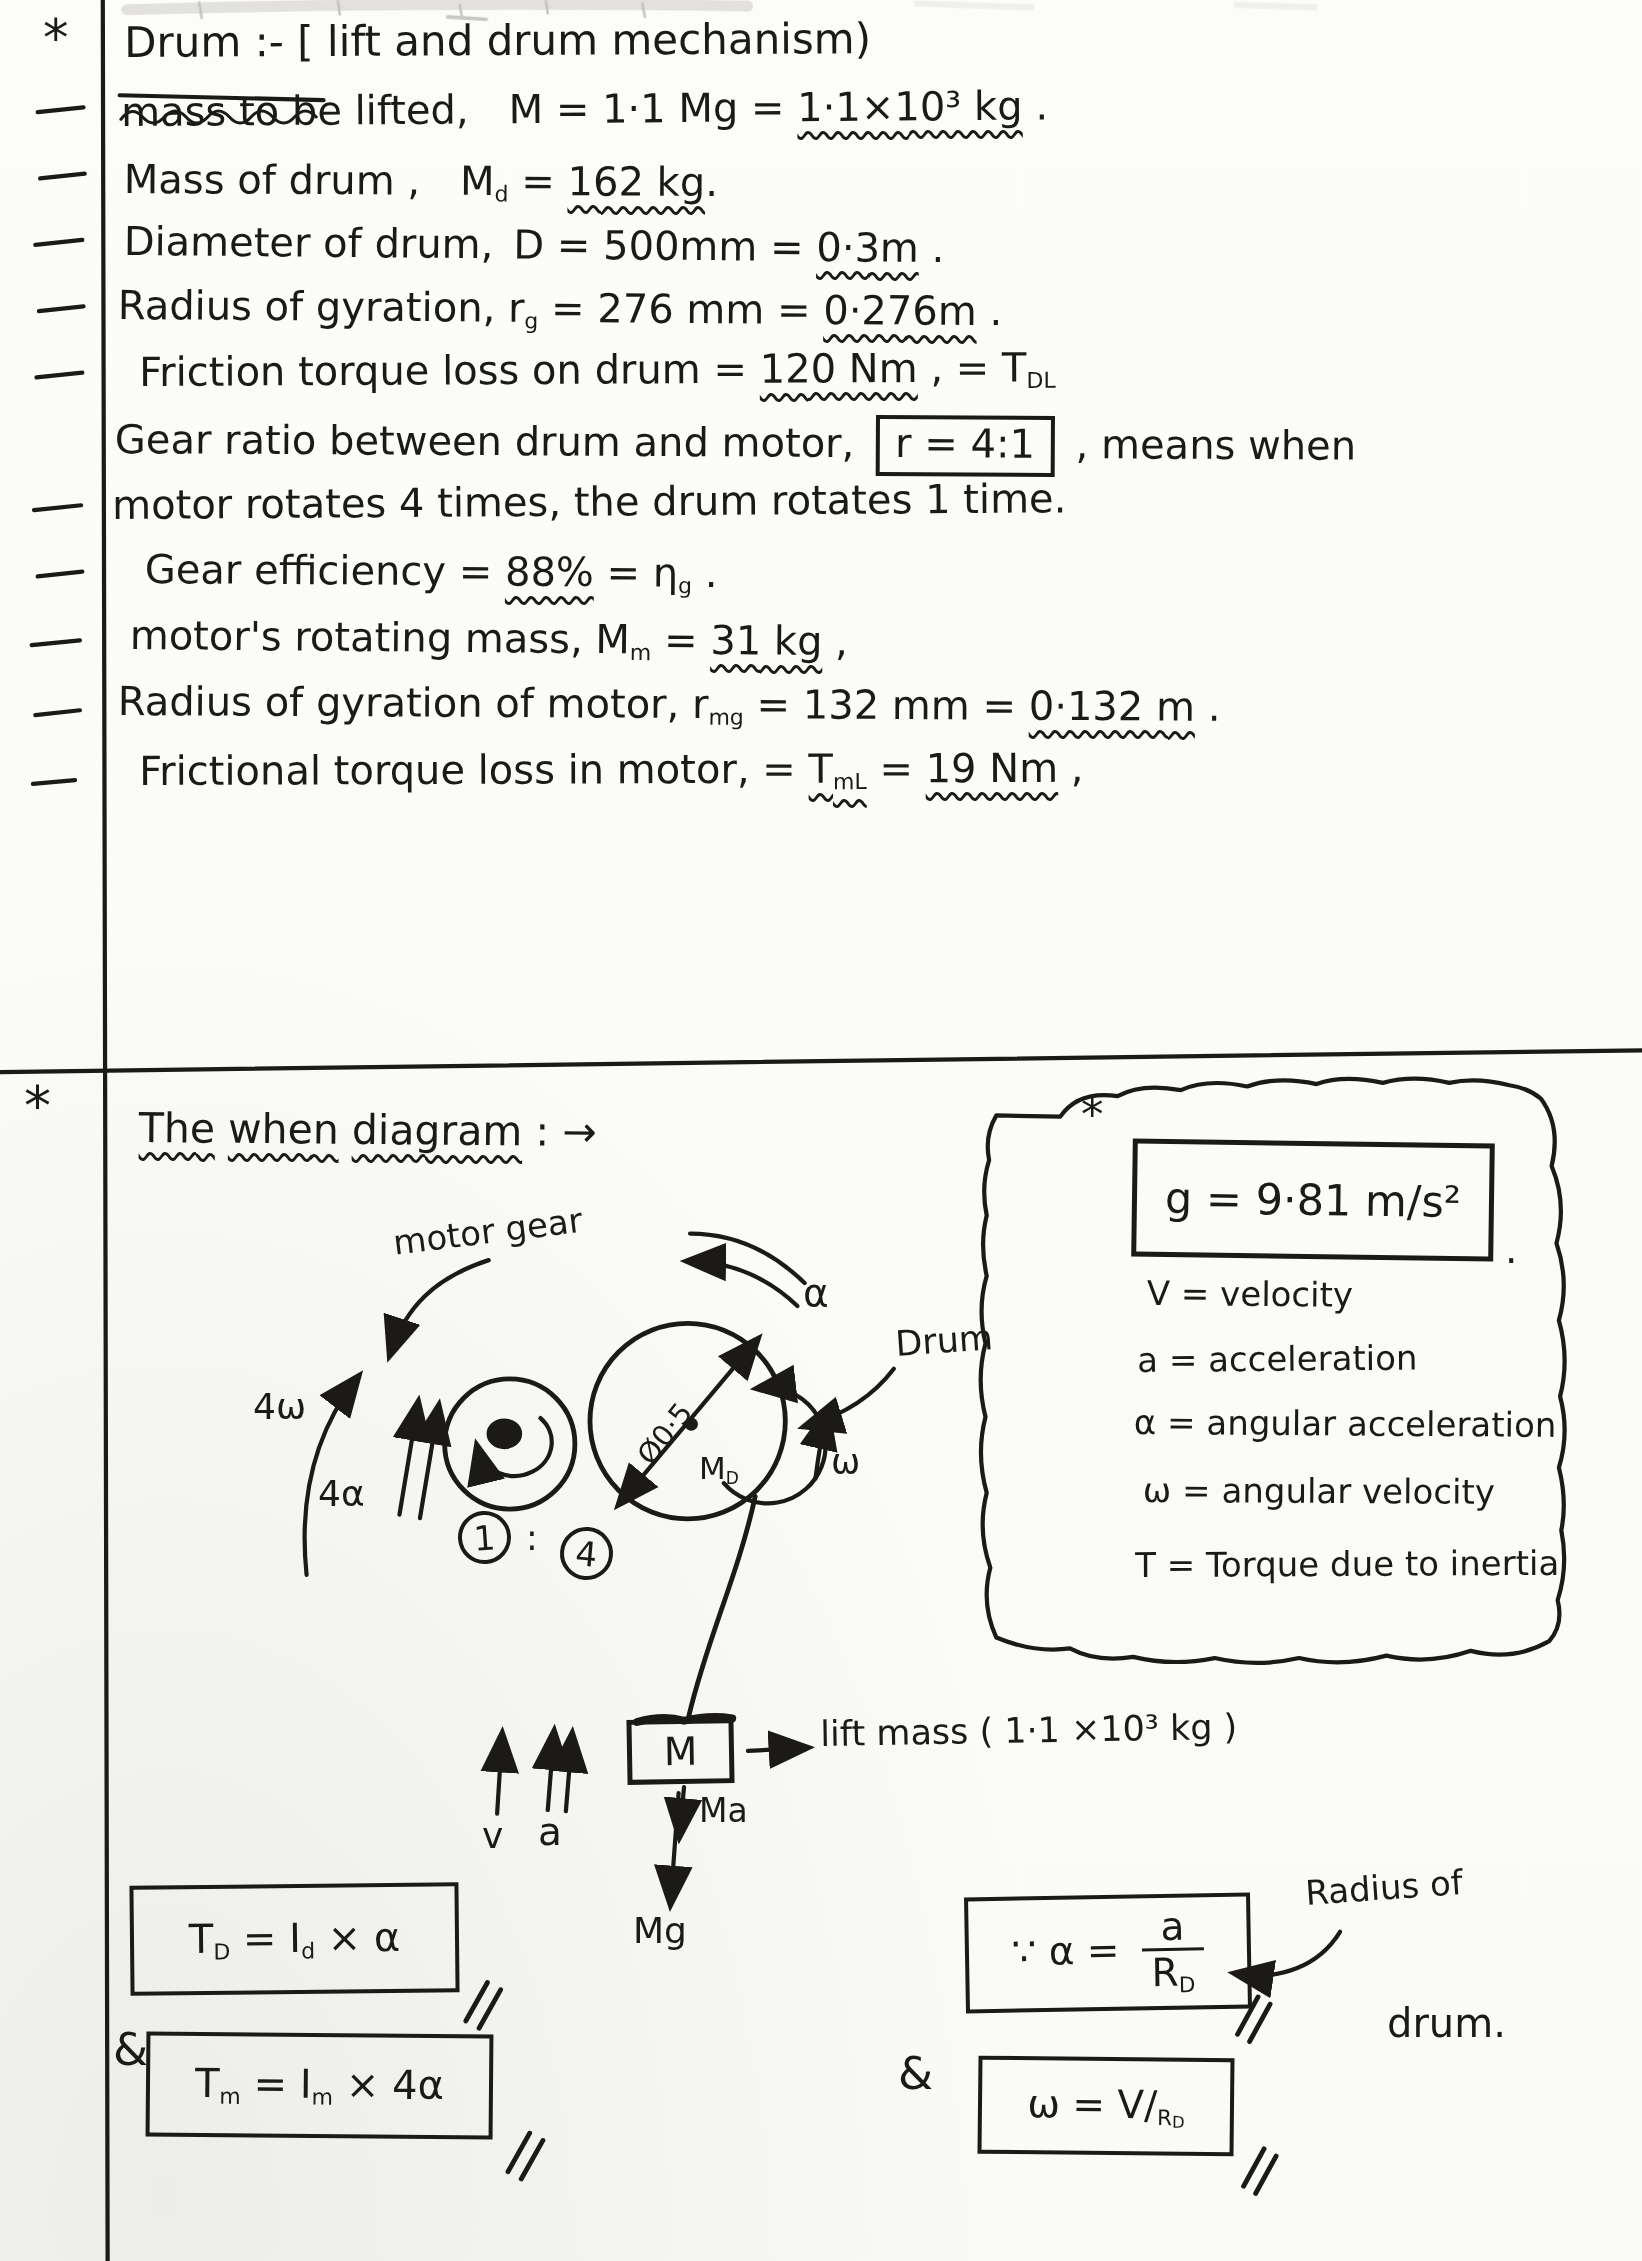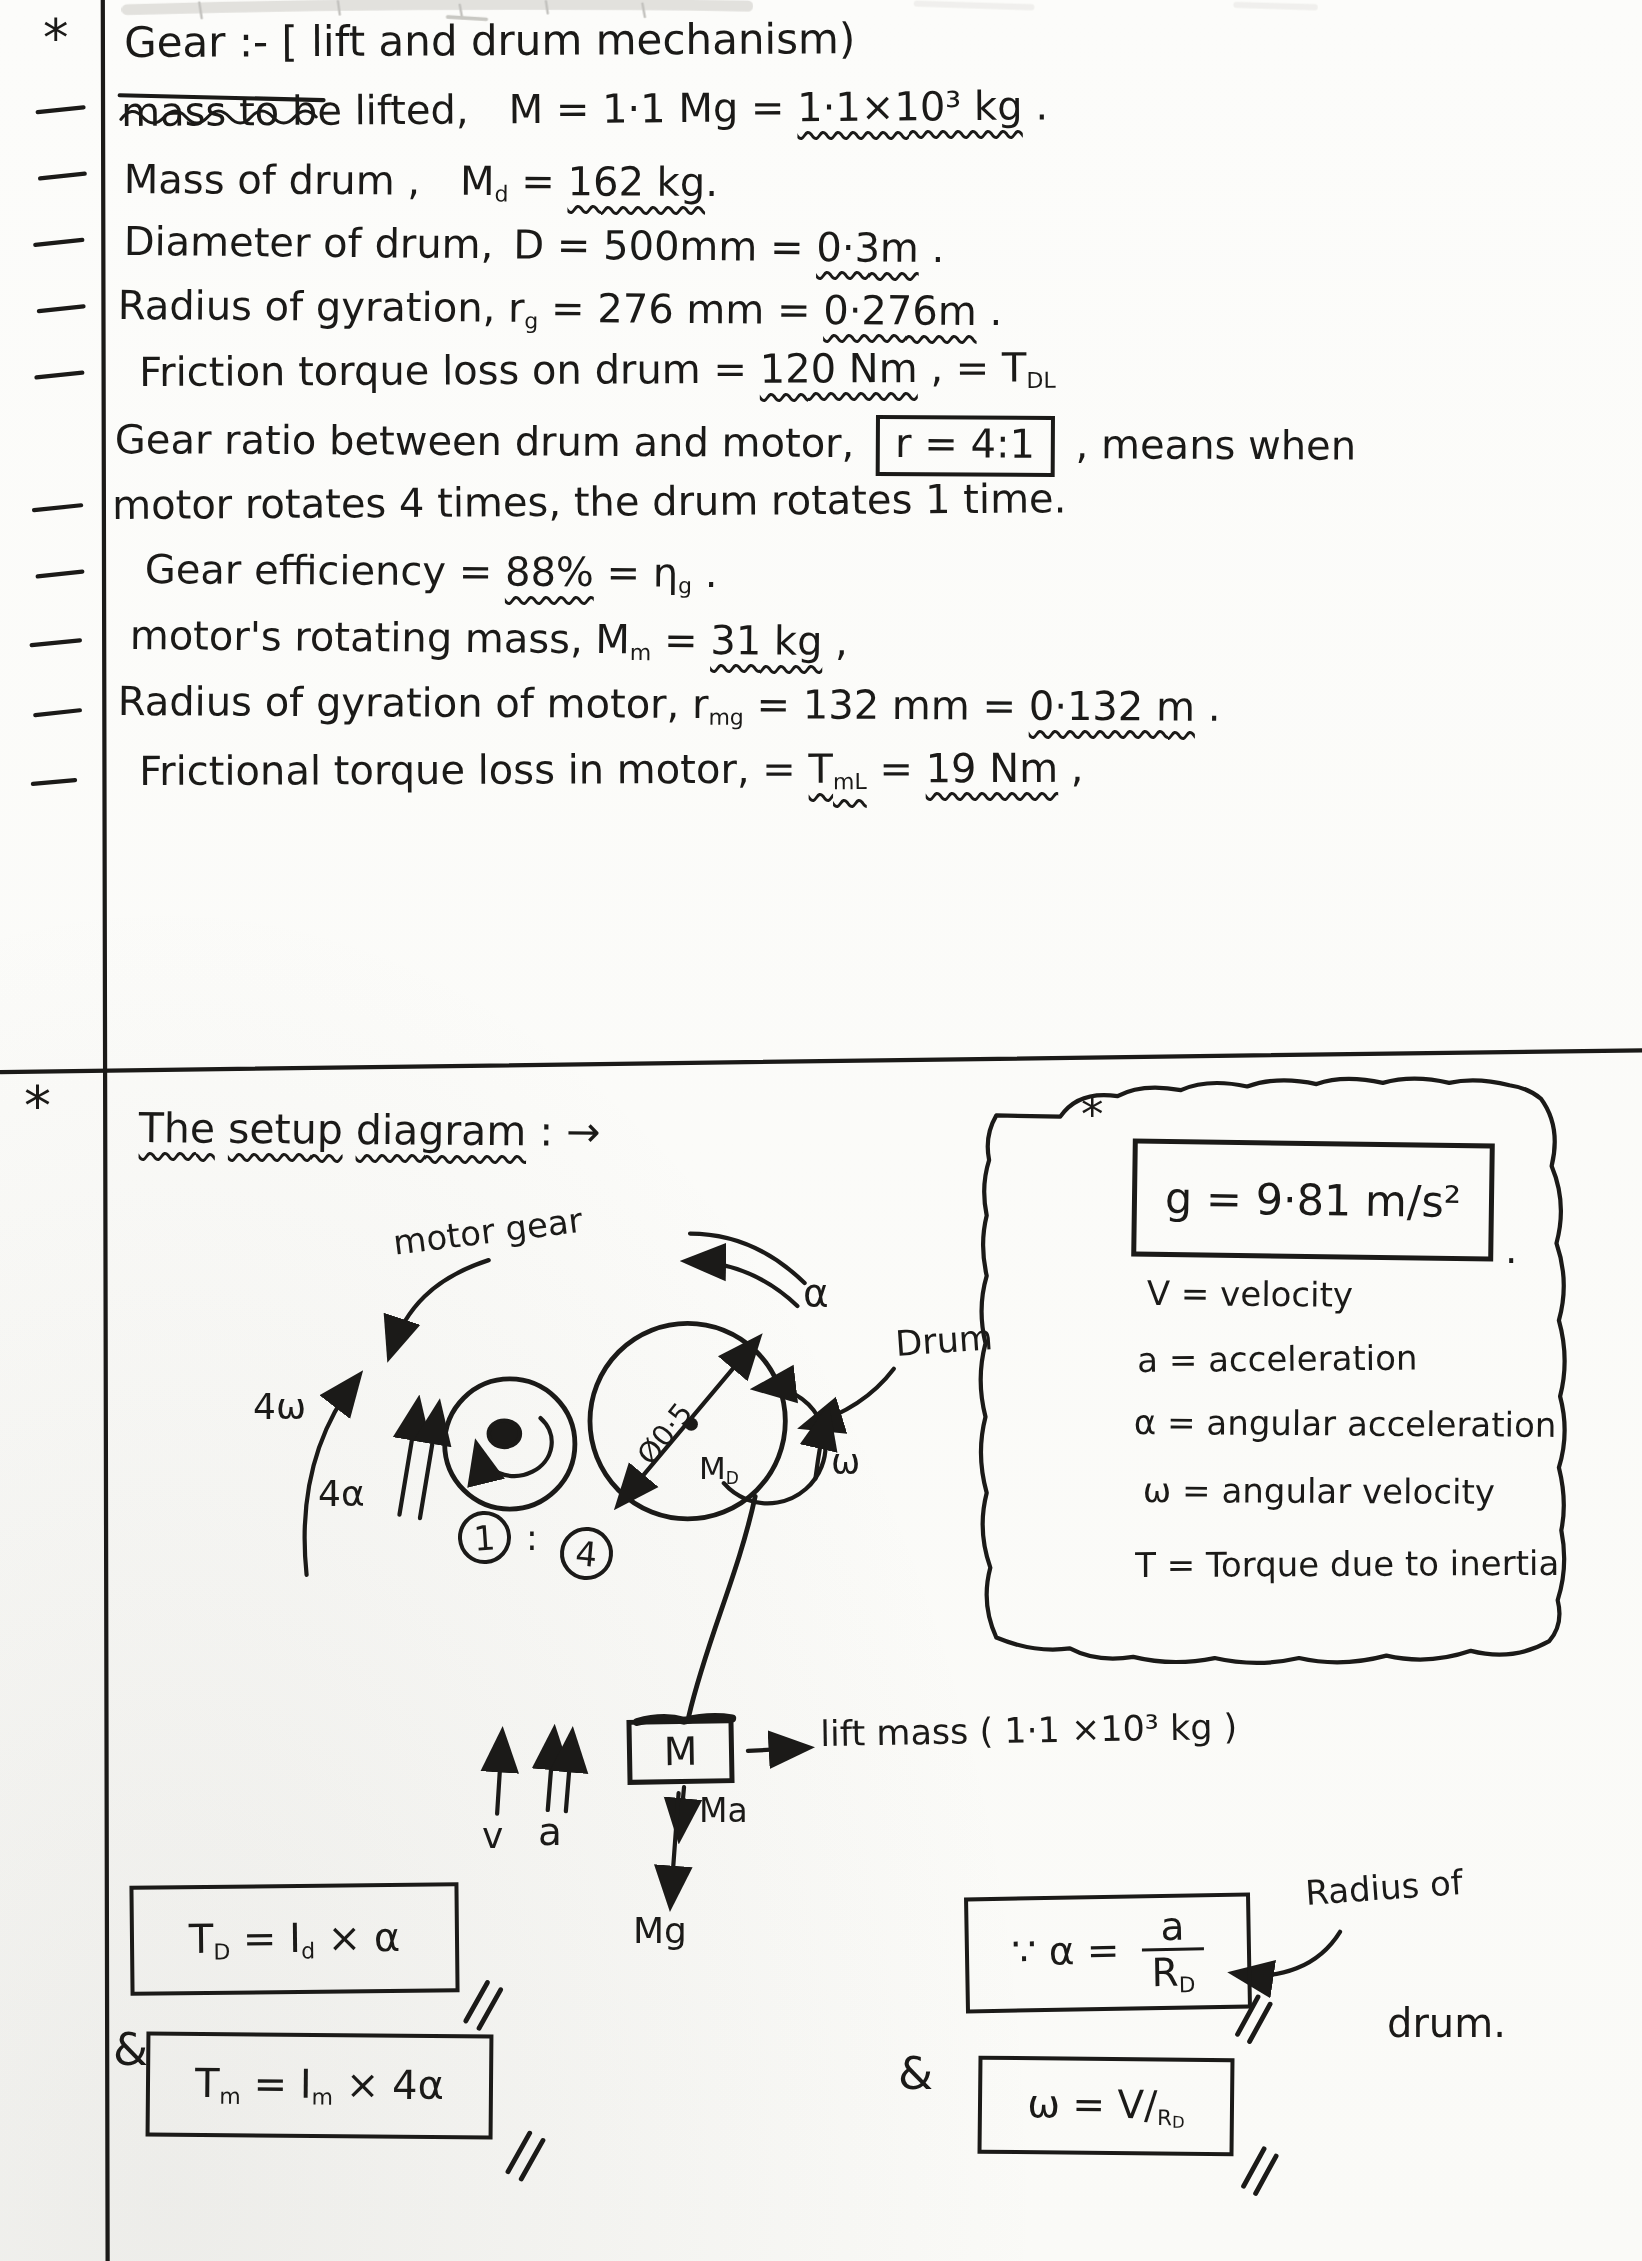--- a/index.html
+++ b/index.html
@@ -122,35 +122,35 @@
       <path d="M2052,3374 L2086,3312 M2072,3386 L2106,3324"></path>
       <path d="M2062,3626 L2096,3564 M2082,3638 L2116,3576"></path>
     </g>
 
     <path d="M2222,3204 C2186,3262 2122,3284 2054,3274" stroke-width="7" marker-end="url(#ah)"></path>
   </svg>
 
   <div class="t" style="left:43px;top:9.6px;font-size:51px;">*</div>
   <div class="t" style="left:24px;top:1075px;font-size:54px;">*</div>
 
-  <div class="t" style="left:124px;top:19.3px;font-size:42px;transform:rotate(-0.3deg)"><span class="">Gear :-</span><span class="">  [ lift and drum  mechanism)</span></div>
+  <div class="t" style="left:124px;top:19.3px;font-size:42px;transform:rotate(-0.3deg)"><span class="">Drum :-</span><span class="">  [ lift and drum  mechanism)</span></div>
 
   <div class="t" style="left:121px;top:89px;font-size:40px;transform:rotate(-0.4deg)"><span class="">mass to be lifted,</span><span class=""> M = 1·1 Mg  =  </span><span class="wavy">1·1×10³ kg</span><span class=""> .</span></div>
   <div class="t" style="left:124px;top:156px;font-size:40px;transform:rotate(0.3deg)"><span class="">Mass of drum , M</span><span class="sub">d</span><span class=""> = </span><span class="wavy">162 kg</span><span class="">.</span></div>
   <div class="t" style="left:124px;top:218px;font-size:40px;transform:rotate(0.5deg)"><span class="">Diameter of drum, D =  500mm = </span><span class="wavy">0·3m</span><span class=""> .</span></div>
   <div class="t" style="left:118px;top:282px;font-size:40px;transform:rotate(0.4deg)"><span class="">Radius of gyration, r</span><span class="sub">g</span><span class=""> =  276 mm = </span><span class="wavy">0·276m</span><span class=""> .</span></div>
   <div class="t" style="left:139px;top:349px;font-size:40px;transform:rotate(-0.3deg)"><span class="">Friction  torque loss  on drum = </span><span class="wavy">120 Nm</span><span class=""> ,  =  T</span><span class="sub">DL</span></div>
   <div class="t" style="left:115px;top:411px;font-size:40px;transform:rotate(0.3deg)"><span class="">Gear ratio between drum and  motor, </span><span class="inline-box">r =  4:1</span><span class=""> , means when</span></div>
   <div class="t" style="left:112px;top:482px;font-size:40px;transform:rotate(-0.4deg)"><span class="">motor rotates  4 times, the drum  rotates  1 time.</span></div>
   <div class="t" style="left:145px;top:546px;font-size:40px;transform:rotate(0.4deg)"><span class="">Gear efficiency  =  </span><span class="wavy">88%</span><span class=""> = η</span><span class="sub">g</span><span class=""> .</span></div>
   <div class="t" style="left:130px;top:612px;font-size:40px;transform:rotate(0.5deg)"><span class="">motor's rotating  mass,  M</span><span class="sub">m</span><span class=""> = </span><span class="wavy">31 kg</span><span class=""> ,</span></div>
   <div class="t" style="left:118px;top:678px;font-size:40px;transform:rotate(0.3deg)"><span class="">Radius of gyration of  motor,  r</span><span class="sub">mg</span><span class="">  =  132 mm  = </span><span class="wavy">0·132 m</span><span class=""> .</span></div>
   <div class="t" style="left:139px;top:748px;font-size:40px;transform:rotate(-0.2deg)"><span class="">Frictional  torque  loss  in  motor,  =  </span><span class="wavy">T</span><span class="sub wavy">mL</span><span class=""> = </span><span class="wavy">19 Nm</span><span class=""> ,</span></div>
 
-  <div class="t" style="left:139px;top:1105px;font-size:41px;transform:rotate(0.5deg)"><span class="wavy">The</span><span class=""> </span><span class="wavy">setup</span><span class=""> </span><span class="wavy">diagram</span><span class=""> : →</span></div>
+  <div class="t" style="left:139px;top:1105px;font-size:41px;transform:rotate(0.5deg)"><span class="wavy">The</span><span class=""> </span><span class="wavy">when</span><span class=""> </span><span class="wavy">diagram</span><span class=""> : →</span></div>
 
   <div class="t" style="left:391px;top:1224px;font-size:34px;transform:rotate(-7deg)">motor gear</div>
   <div class="t" style="left:803px;top:1271px;font-size:39px;">α</div>
   <div class="t" style="left:894px;top:1324px;font-size:35px;transform:rotate(-4deg)">Drum</div>
   <div class="t" style="left:253px;top:1386px;font-size:36px;">4ω</div>
   <div class="t" style="left:318px;top:1445px;font-size:36px;margin-top:28px;">4α</div>
   <div class="t" style="left:831px;top:1442px;font-size:35px;">ω</div>
   <div class="t" style="left:631px;top:1451px;font-size:29px;transform:rotate(-52deg)">Ø0·5</div>
   <div class="t" style="left:699px;top:1451px;font-size:31px;text-align:center;"><span class="">M</span><span class="sub">D</span></div>
 

